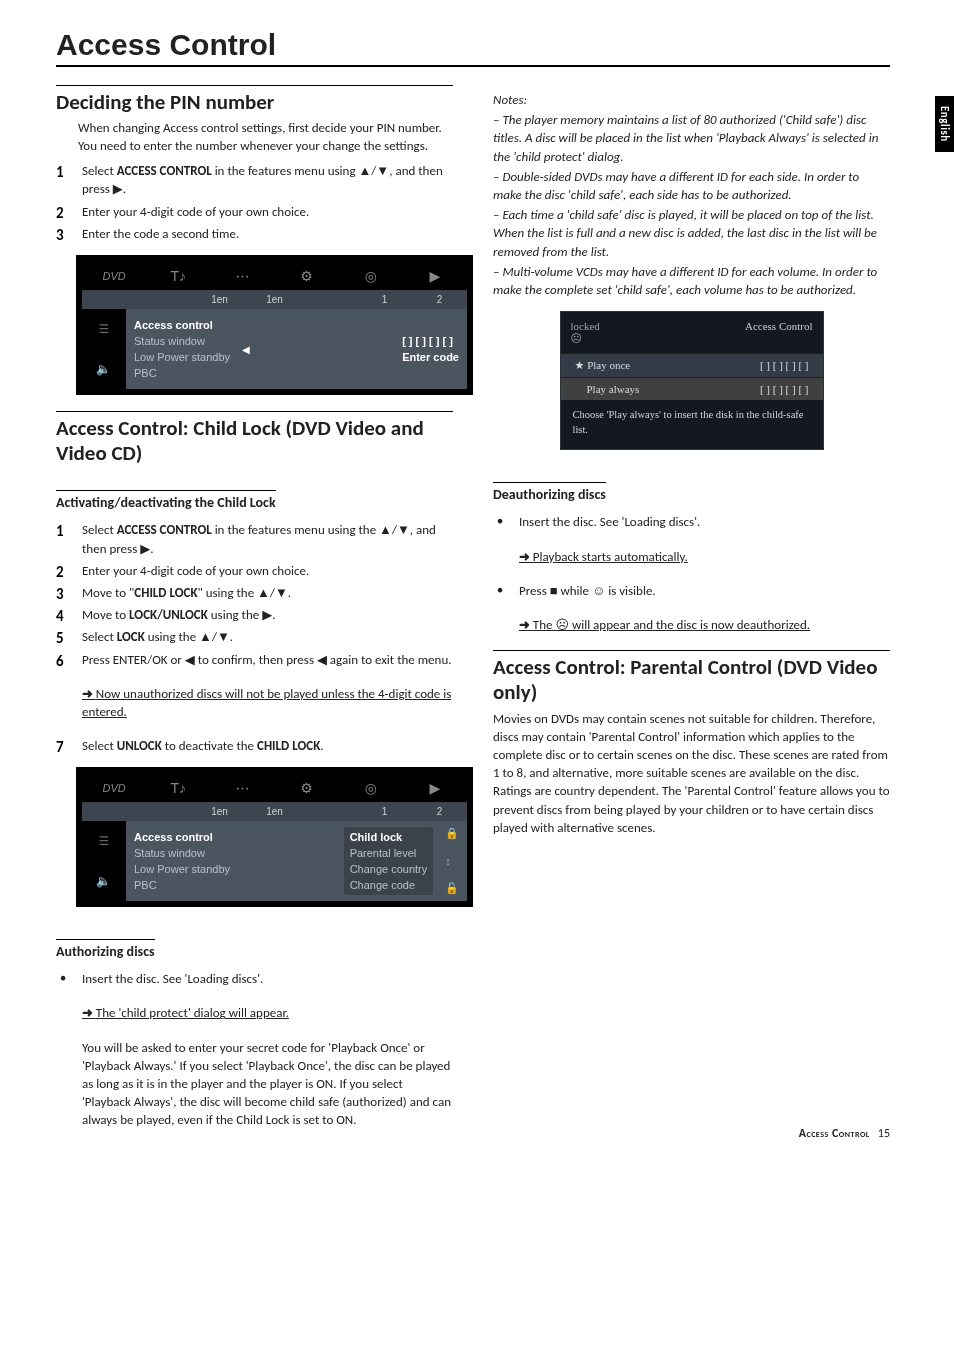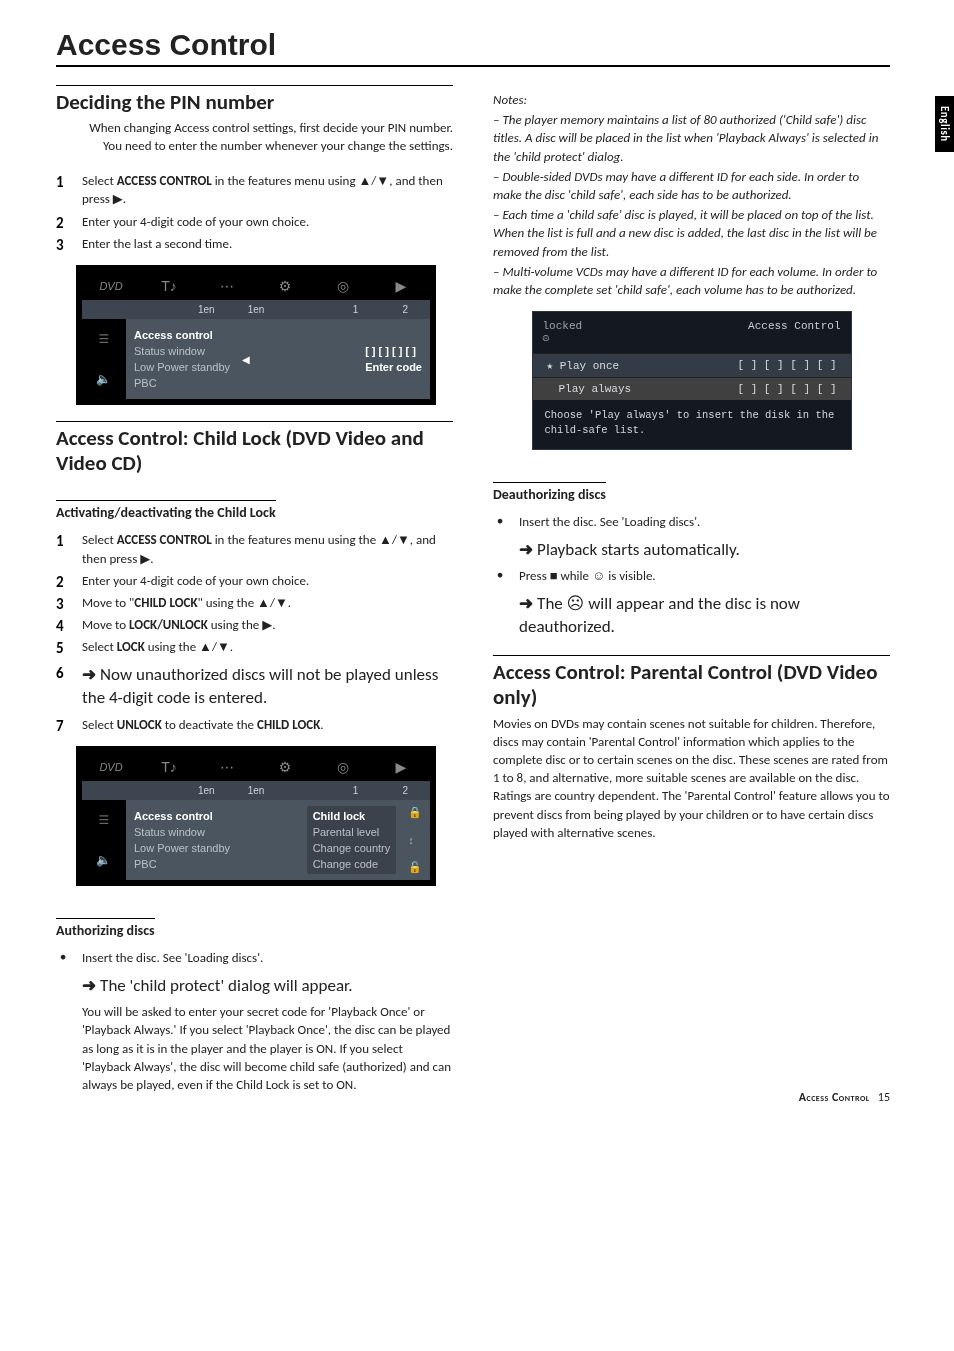--- a/index.html
+++ b/index.html
@@ -59,23 +59,22 @@
   h3.sub {
     font-size: 14px;
     font-weight: bold;
     border-top: 1px solid #000;
     display: inline-block;
     padding-top: 3px;
     margin: 20px 0 6px 0;
   }
   p.intro {
     font-size: 13px;
-    margin: 2px 0 18px 22px;
+    margin: 2px 0 8px 22px;
     line-height: 1.35;
-    text-align: right;
   }
   p.body {
     font-size: 13px;
     margin: 2px 0 6px 0;
     line-height: 1.4;
   }
   ol.steps {
     list-style: none;
     padding: 0;
     margin: 0;
@@ -113,40 +112,41 @@
   ul.bullets > li::before {
     content: "●";
     position: absolute;
     left: 4px;
     top: 1px;
     font-size: 10px;
   }
   .arrow-line {
     display: block;
     padding-left: 26px;
-    font-size: 17px;
-    margin: 6px 0;
-    line-height: 1.4;
+    font-size: 13px;
+    margin: 16px 0;
+    line-height: 1.4;
+    text-decoration: underline;
   }
   .arrow-line::before {
     content: "➜ ";
     font-weight: bold;
   }
   .note-block {
     font-style: italic;
     font-size: 13px;
     line-height: 1.4;
     margin: 6px 0 8px 0;
   }
   .note-block p { margin: 2px 0; }
   .strong { font-weight: bold; }
 
   
   .osd {
-    width: 360px;
+    width: 397px;
     margin: 12px 0 12px 20px;
     background: #000;
     padding: 6px;
     font-family: Arial, sans-serif;
     color: #cfd2d6;
     font-size: 11px;
   }
   .osd-tabs {
     display: flex;
     align-items: center;
@@ -209,25 +209,25 @@
     display:flex;
     flex-direction:column;
     gap:4px;
     justify-content:space-between;
     font-size:11px;
     color:#aaa;
   }
 
   
   .osd-dialog {
-    width: 320px;
+    width: 264px;
     margin: 12px auto;
     background: #141820;
     color: #d6dae0;
-    font-family: Liberation Mono, monospace;
+    font-family: Liberation Serif, serif;
     font-size: 11px;
     border: 1px solid #2c3440;
   }
   .osd-dialog .hdr {
     display: flex;
     justify-content: space-between;
     padding: 8px 10px;
     font-size: 11px;
     color:#9aa3ad;
   }
@@ -268,21 +268,21 @@
     <div class="col">
 
       <h2 class="section first">Deciding the PIN number</h2>
       <p class="intro">When changing Access control settings, first decide your PIN number. You need to enter the number whenever your change the settings.</p>
 
       <ol class="steps">
         <li>
           <span>Select </span><span class="strong">ACCESS CONTROL</span><span> in the features menu using ▲/▼, and then press ▶.</span>
         </li>
         <li>Enter your 4-digit code of your own choice.</li>
-        <li>Enter the last a second time.</li>
+        <li>Enter the code a second time.</li>
       </ol>
 
       
       <div class="osd">
         <div class="osd-tabs">
           <div class="osd-tab dvd">DVD</div>
           <div class="osd-tab">T♪</div>
           <div class="osd-tab">⋯</div>
           <div class="osd-tab">⚙</div>
           <div class="osd-tab">◎</div>
@@ -331,20 +331,21 @@
         <li>
           <span>Move to "</span><span class="strong">CHILD LOCK</span><span>" using the ▲/▼.</span>
         </li>
         <li>
           <span>Move to </span><span class="strong">LOCK/UNLOCK</span><span> using the ▶.</span>
         </li>
         <li>
           <span>Select </span><span class="strong">LOCK</span><span> using the ▲/▼.</span>
         </li>
         <li>
+          <span>Press ENTER/OK or ◀ to confirm, then press ◀ again to exit the menu.</span>
           <span class="arrow-line" style="padding-left:0;">Now unauthorized discs will not be played unless the 4-digit code is entered.</span>
         </li>
         <li>
           <span>Select </span><span class="strong">UNLOCK</span><span> to deactivate the </span><span class="strong">CHILD LOCK</span><span>.</span>
         </li>
       </ol>
 
       
       <div class="osd">
         <div class="osd-tabs">

